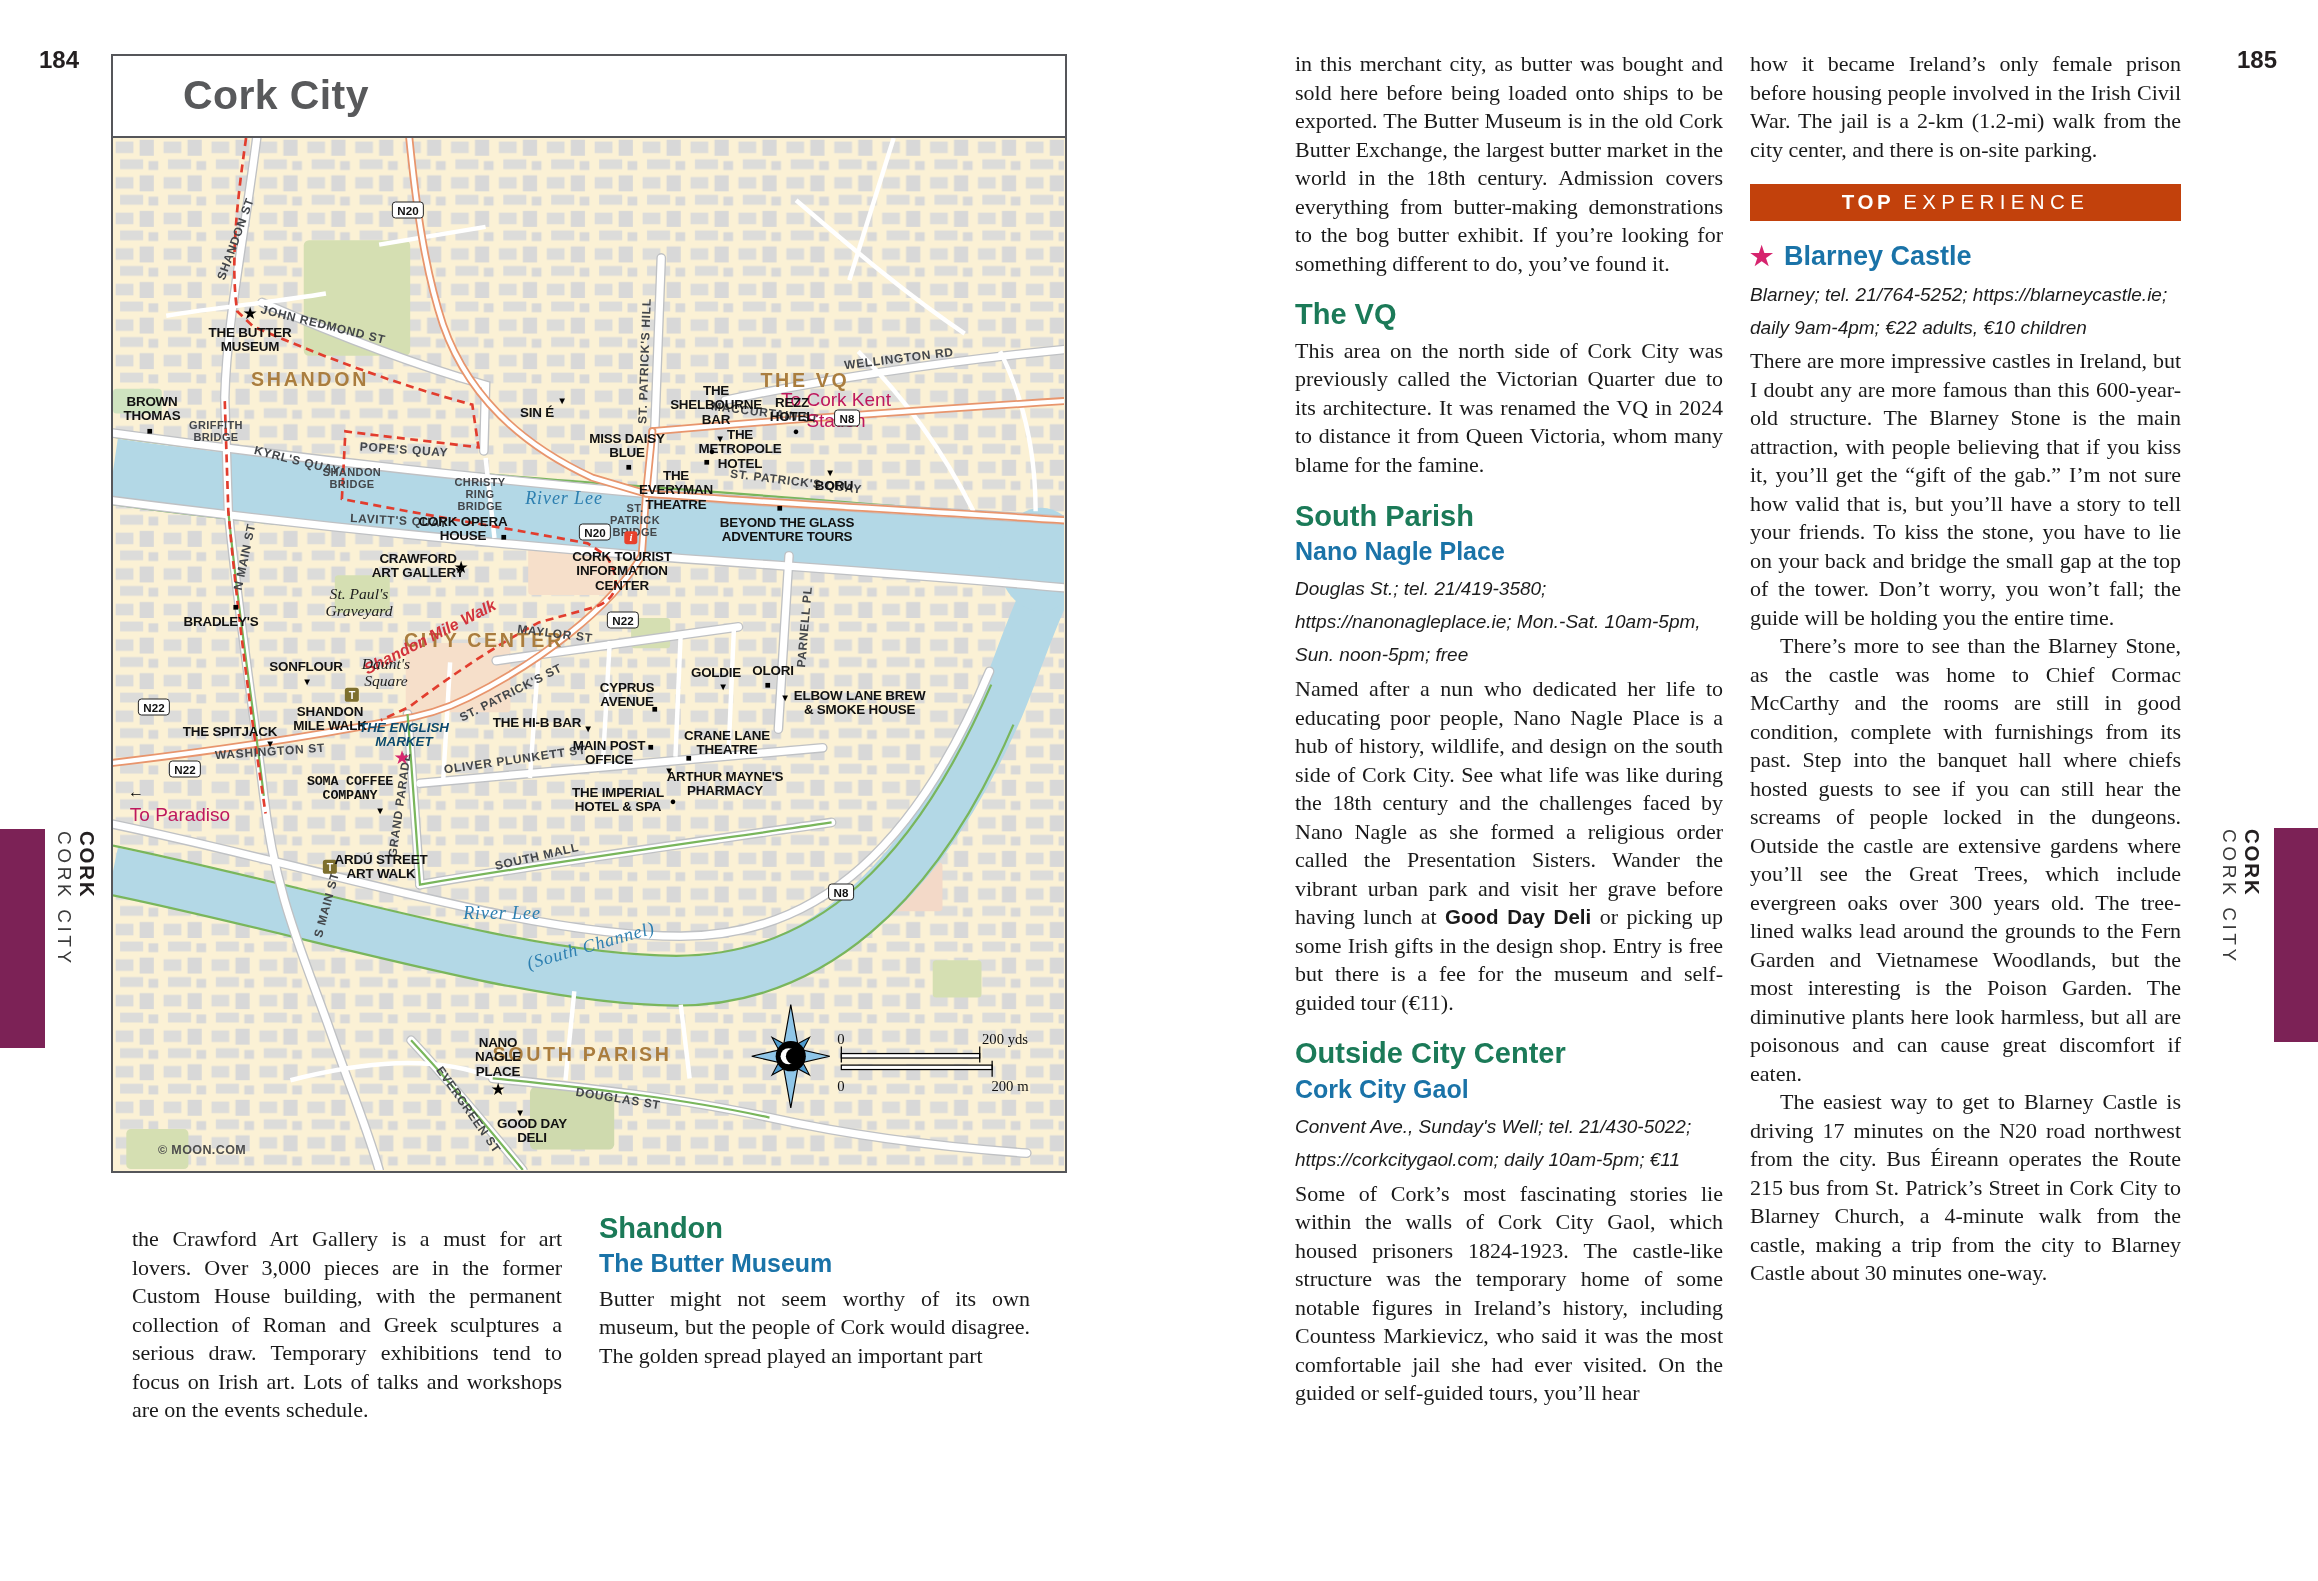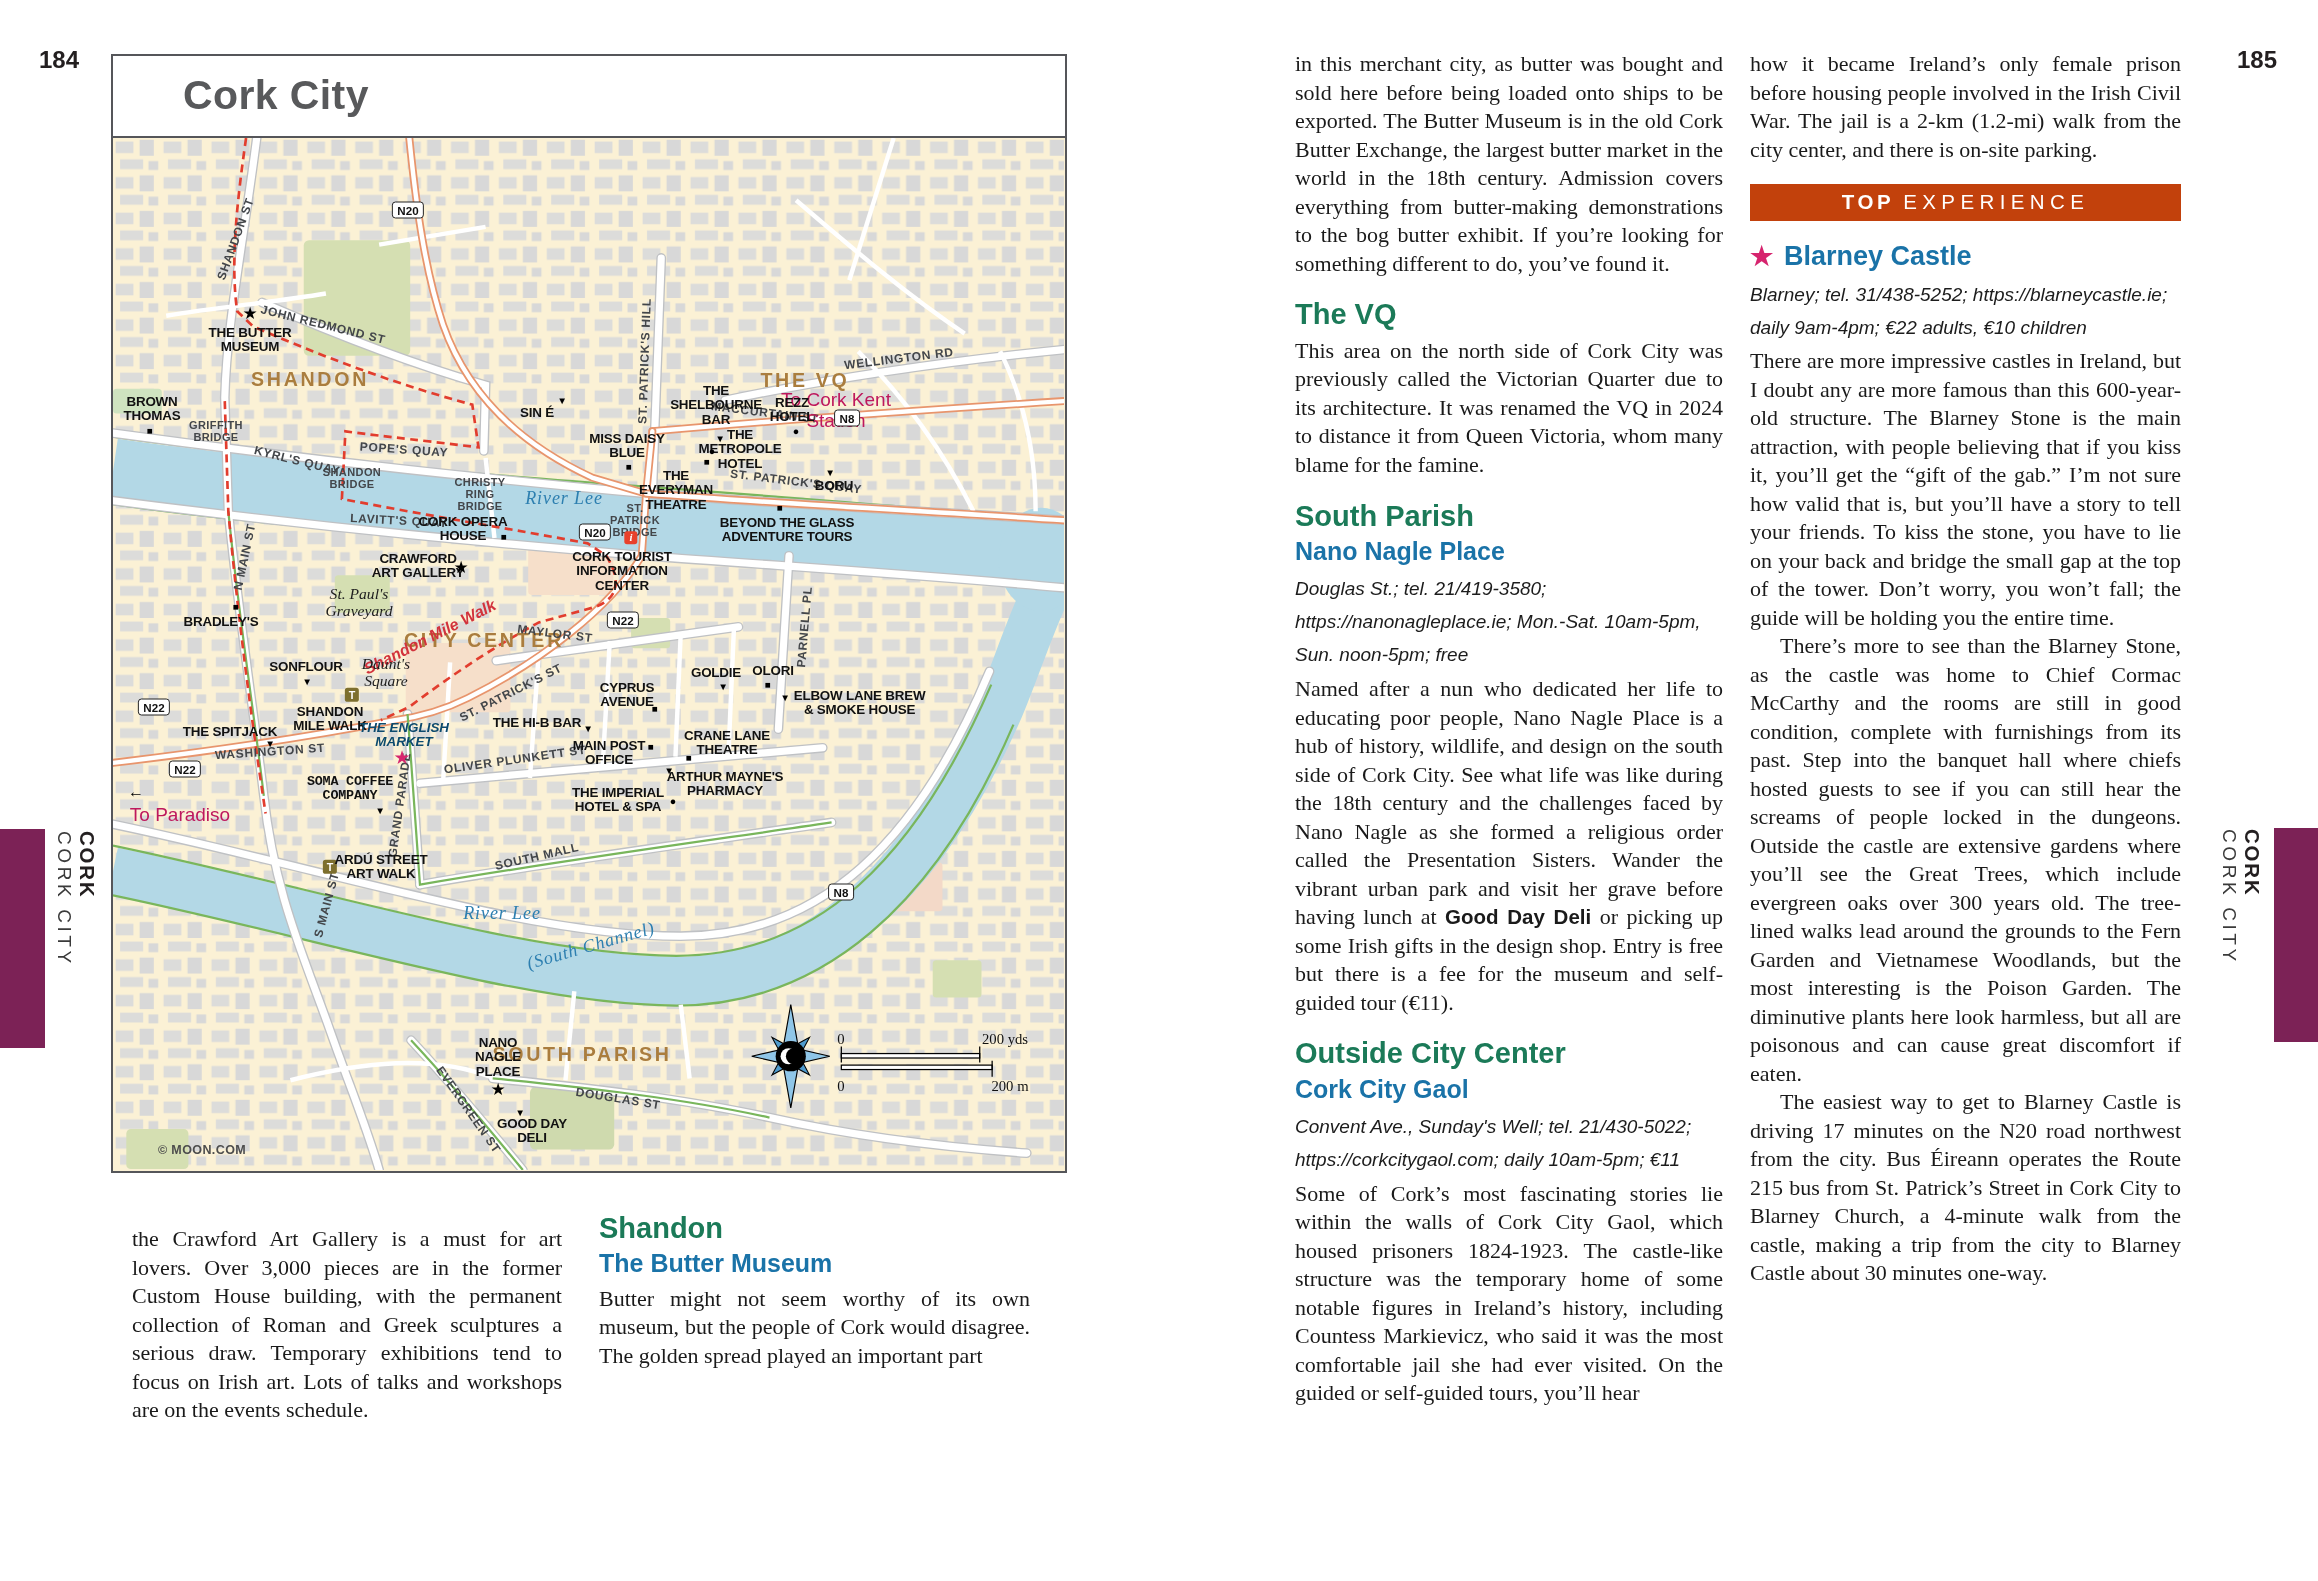--- a/index.html
+++ b/index.html
@@ -392,21 +392,21 @@
     <p>Some of Cork’s most fascinating stories lie within the walls of Cork City Gaol, which housed prisoners 1824-1923. The castle-like structure was the temporary home of some notable figures in Ireland’s history, including Countess Markievicz, who said it was the most comfortable jail she had ever visited. On the guided or self-guided tours, you’ll hear</p>
   </div>
 
   <div class="col" style="left:1750px;top:50px;width:431px;">
     <p>how it became Ireland’s only female prison before housing people involved in the Irish Civil War. The jail is a 2-km (1.2-mi) walk from the city center, and there is on-site parking.</p>
     <div class="banner">
       <b>TOP</b>
       <span>EXPERIENCE</span>
     </div>
     <h3 class="h-top"><span class="star">★</span><span>Blarney Castle</span></h3>
-    <div class="info">Blarney; tel. 31/438-5252; https://blarneycastle.ie; daily 9am-4pm; €22 adults, €10 children</div>
+    <div class="info">Blarney; tel. 21/764-5252; https://blarneycastle.ie; daily 9am-4pm; €22 adults, €10 children</div>
     <p>There are more impressive castles in Ireland, but I doubt any are more famous than this 600-year-old structure. The Blarney Stone is the main attraction, with people believing that if you kiss it, you’ll get the “gift of the gab.” I’m not sure how valid that is, but you’ll have a story to tell your friends. To kiss the stone, you have to lie on your back and bridge the small gap at the top of the tower. Don’t worry, you won’t fall; the guide will be holding you the entire time.</p>
     <p class="ind">There’s more to see than the Blarney Stone, as the castle was home to Chief Cormac McCarthy and the rooms are still in good condition, complete with furnishings from its past. Step into the banquet hall where chiefs hosted guests to see if you can still hear the screams of people locked in the dungeons. Outside the castle are extensive gardens where you’ll see the Great Trees, which include evergreen oaks over 300 years old. The tree-lined walks lead around the grounds to the Fern Garden and Vietnamese Woodlands, but the most interesting is the Poison Garden. The diminutive plants here look harmless, but all are poisonous and can cause great discomfort if eaten.</p>
     <p class="ind">The easiest way to get to Blarney Castle is driving 17 minutes on the N20 road northwest from the city. Bus Éireann operates the Route 215 bus from St. Patrick’s Street in Cork City to Blarney Church, a 4-minute walk from the castle, making a trip from the city to Blarney Castle about 30 minutes one-way.</p>
   </div>
 
   <div class="vbar" style="left:0;top:829px;width:45px;height:219px;"></div>
   <div class="vtext" style="left:48px;top:831px;height:223px;">
     <div class="b1">CORK</div>
     <div class="b2">CORK CITY</div>
   </div>

